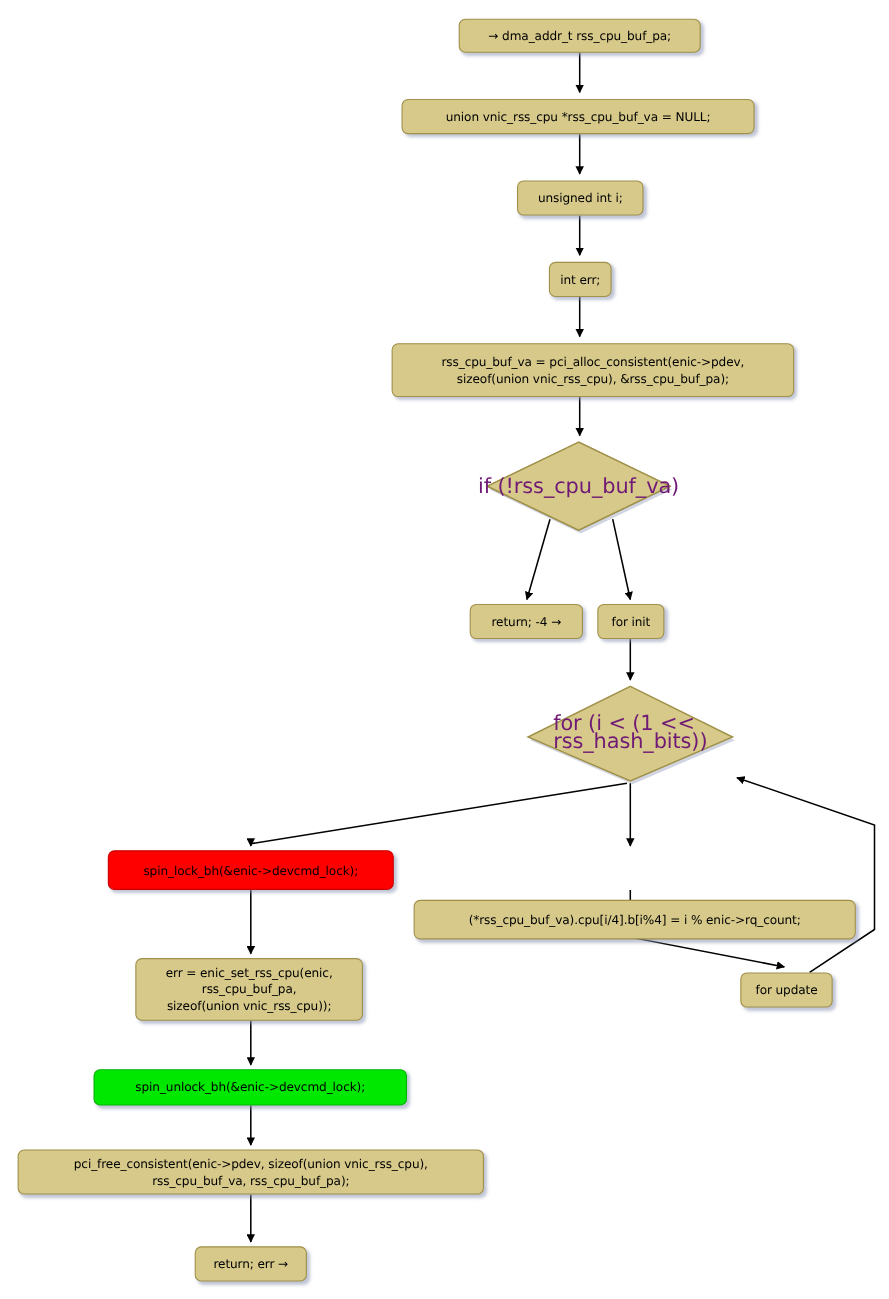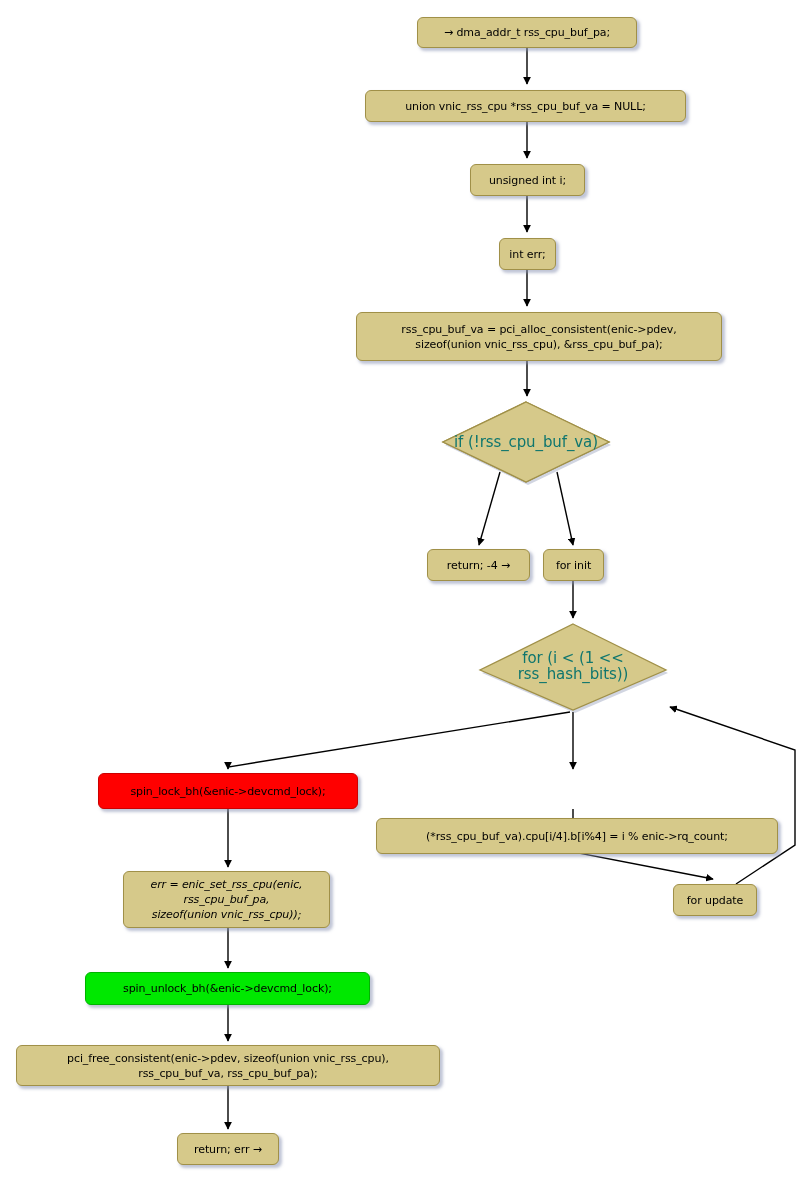--- a/index.html
+++ b/index.html
@@ -61,24 +61,23 @@
   }
   .diamond .dlabel {
     position: absolute;
     left: 0;
     top: 0;
     width: 100%;
     height: 100%;
     display: flex;
     align-items: center;
     justify-content: center;
-    text-align: center;
-    font-size: 15px;
+    font-size: 19px;
     line-height: 16px;
-    color: #0f766e;
+    color: #701a75;
     white-space: pre;
     letter-spacing: -0.1px;
   }
 </style>
 </head>
 <body>
 
 <div id="canvas">
 
   <svg id="edges" width="808" height="1181" viewBox="0 0 808 1181">
@@ -155,21 +154,21 @@
   </div>
 
   <div class="node red" style="left:98px; top:773px; width:260px; height:36px;">
     <span>spin_lock_bh(&amp;enic-&gt;devcmd_lock);</span>
   </div>
 
   <div class="node" style="left:376px; top:818px; width:402px; height:36px;">
     <span>(*rss_cpu_buf_va).cpu[i/4].b[i%4] = i % enic-&gt;rq_count;</span>
   </div>
 
-  <div class="node" style="left:123px; top:871px; width:207px; height:57px;font-style:italic;">
+  <div class="node" style="left:123px; top:871px; width:207px; height:57px;">
     <span>err = enic_set_rss_cpu(enic,
 rss_cpu_buf_pa,
 sizeof(union vnic_rss_cpu));</span>
   </div>
 
   <div class="node" style="left:673px; top:884px; width:84px; height:32px;">
     <span>for update</span>
   </div>
 
   <div class="node green" style="left:85px; top:972px; width:285px; height:33px;">

